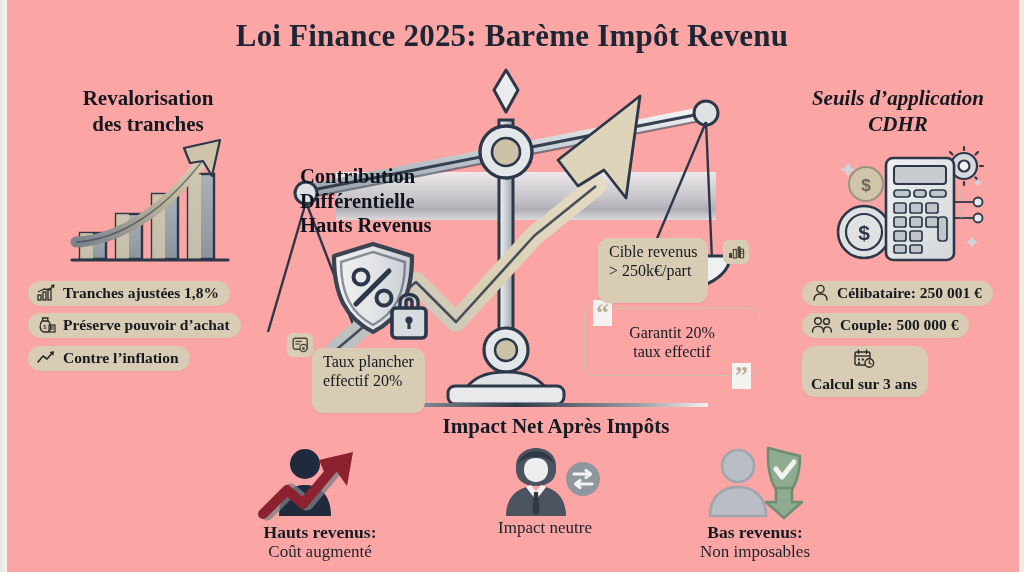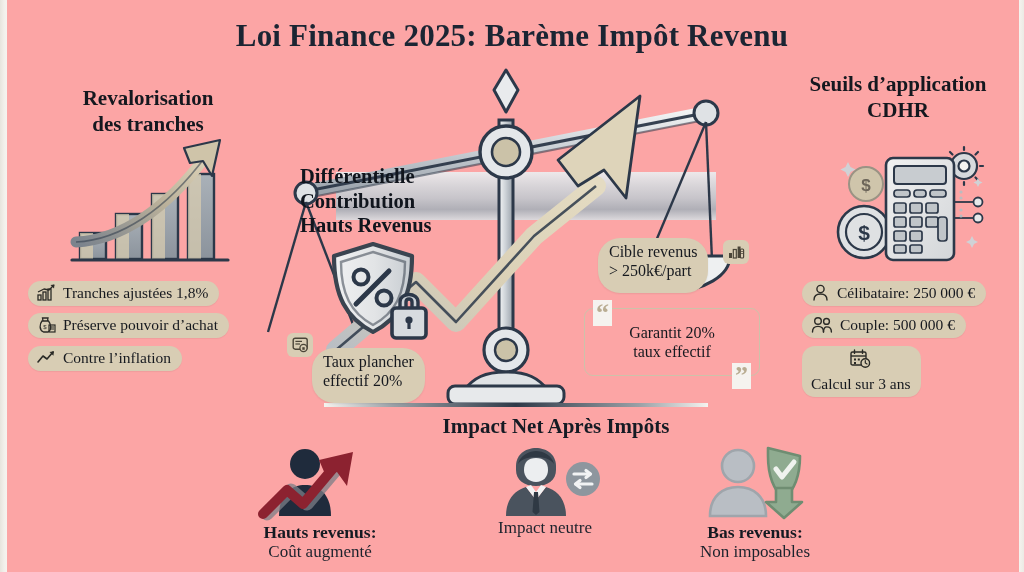--- a/index.html
+++ b/index.html
@@ -45,21 +45,21 @@
   
   .col-head {
     position: absolute;
     text-align: center;
     font-size: 21px;
     font-weight: bold;
     line-height: 1.22;
     color: #14181f;
   }
   #head-left  { left: 22px;  top: 86px;  width: 252px; }
-  #head-right { left: 778px; top: 72px;  width: 240px; }
+  #head-right { left: 778px; top: 86px;  width: 240px; font-style: italic; }
 
   .center-head {
     position: absolute;
     left: 300px; top: 164px;
     width: 190px;
     font-size: 20.5px;
     font-weight: bold;
     line-height: 1.2;
     color: #10151d;
     z-index: 9;
@@ -83,35 +83,35 @@
     gap: 7px;
     background: #d8cdb4;
     border-radius: 13px;
     padding: 3px 11px 4px 9px;
     font-size: 15.5px;
     color: #16191f;
     box-shadow: 0 1px 1px rgba(0,0,0,.05);
     white-space: nowrap;
   }
   .pill .pill-ico { display:flex; align-items:center; }
-  .pill .pill-txt { line-height: 1.15; }
+  .pill .pill-txt { line-height: 1.15; font-weight: bold; }
 
   #pill-l0 { left: 28px; top: 281px; }
   #pill-l1 { left: 28px; top: 313px; }
   #pill-l2 { left: 28px; top: 346px; }
   #pill-r0 { left: 802px; top: 281px; }
   #pill-r1 { left: 802px; top: 313px; }
   #pill-r2 { left: 802px; top: 346px; flex-direction: column; }
 
   
   .callout {
     position: absolute;
     background: #d8cdb4;
-    border-radius: 22px;
-    padding: 5px 11px 12px;
+    border-radius: 11px;
+    padding: 5px 11px 22px;
     font-size: 16px;
     line-height: 1.18;
     color: #16191f;
     z-index: 12;
     box-shadow: 0 1px 2px rgba(0,0,0,.07);
   }
   #callout-floor  { left: 312px; top: 348px; }
   #callout-target { left: 598px; top: 238px; text-align: left; }
 
   .mini-badge {
@@ -329,21 +329,21 @@
     </svg>
   </div>
 
   <div class="pill" id="pill-r0">
     <span class="pill-ico">
       <svg width="19" height="18" viewBox="0 0 19 18">
         <circle cx="9.5" cy="5" r="3.6" fill="none" stroke="#2a2a26" stroke-width="1.4"></circle>
         <path d="M3,16 C3,11.5 6,10 9.5,10 C13,10 16,11.5 16,16" fill="none" stroke="#2a2a26" stroke-width="1.4" stroke-linecap="round"></path>
       </svg>
     </span>
-    <span class="pill-txt">Célibataire: 250 000 €</span>
+    <span class="pill-txt">Célibataire: 250 001 €</span>
   </div>
 
   <div class="pill" id="pill-r1">
     <span class="pill-ico">
       <svg width="22" height="18" viewBox="0 0 22 18">
         <circle cx="7" cy="5" r="3.3" fill="none" stroke="#2a2a26" stroke-width="1.4"></circle>
         <path d="M1.5,16 C1.5,11.8 4,10.4 7,10.4 C10,10.4 12.5,11.8 12.5,16" fill="none" stroke="#2a2a26" stroke-width="1.4" stroke-linecap="round"></path>
         <circle cx="15.5" cy="5.4" r="2.9" fill="none" stroke="#2a2a26" stroke-width="1.4"></circle>
         <path d="M12.5,16 C12.5,12.2 14,10.9 15.8,10.9 C18,10.9 20.4,12.2 20.4,16" fill="none" stroke="#2a2a26" stroke-width="1.4" stroke-linecap="round"></path>
       </svg>
@@ -465,22 +465,22 @@
       <line x1="61" y1="31" x2="28" y2="64" stroke="#2c3849" stroke-width="5" stroke-linecap="round"></line>
 
       <path d="M72,62 C72,52 90,52 90,62 L90,70 L84,70 L84,62 C84,58 78,58 78,62 L78,70 L72,70 Z" fill="#cdd2d7" stroke="#2c3849" stroke-width="3.4" stroke-linejoin="round"></path>
       <rect x="64" y="68" width="34" height="30" rx="4" fill="#d7dbdf" stroke="#2c3849" stroke-width="3.6"></rect>
       <circle cx="81" cy="80" r="3.6" fill="#2c3849"></circle>
       <rect x="79.4" y="81" width="3.2" height="8" fill="#2c3849"></rect>
     </svg>
   </div>
 
   <div class="center-head">
+    <div>Contribution</div>
     <div>Différentielle</div>
-    <div>Contribution</div>
     <div>Hauts Revenus</div>
   </div>
 
   <div class="mini-badge" id="badge-floor">
     <svg width="17" height="16" viewBox="0 0 17 16">
       <rect x="1.2" y="1.2" width="14" height="11" rx="2" fill="none" stroke="#4a4538" stroke-width="1.4"></rect>
       <line x1="3.4" y1="4.4" x2="10" y2="4.4" stroke="#4a4538" stroke-width="1.2"></line>
       <line x1="3.4" y1="7" x2="8" y2="7" stroke="#4a4538" stroke-width="1.2"></line>
       <circle cx="11.5" cy="11" r="3.6" fill="#d8cdb4" stroke="#4a4538" stroke-width="1.3"></circle>
       <rect x="10.3" y="10.2" width="2.4" height="2.6" fill="#4a4538"></rect>

